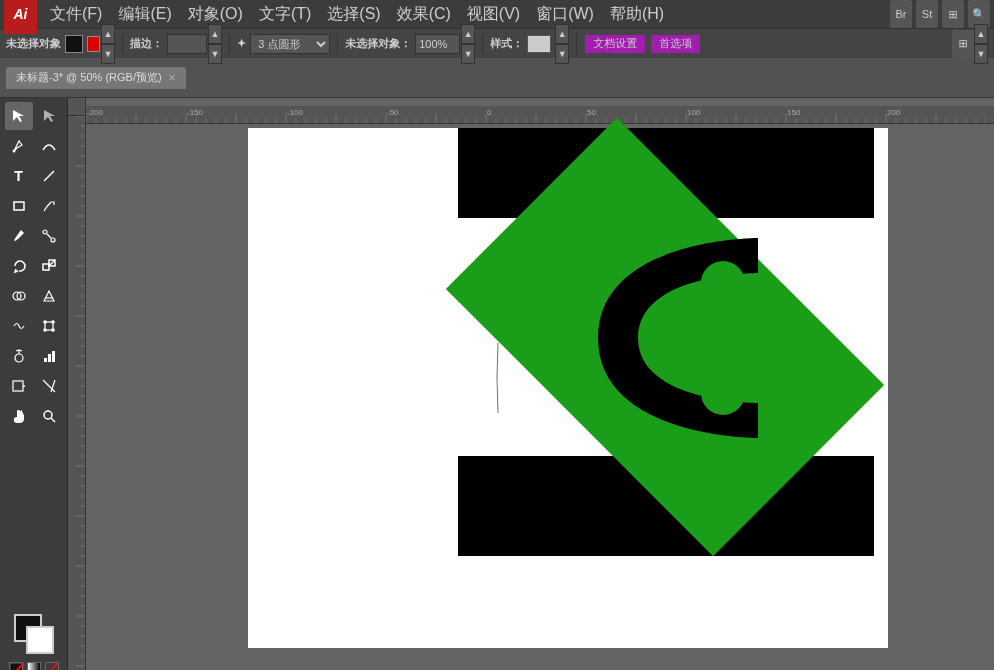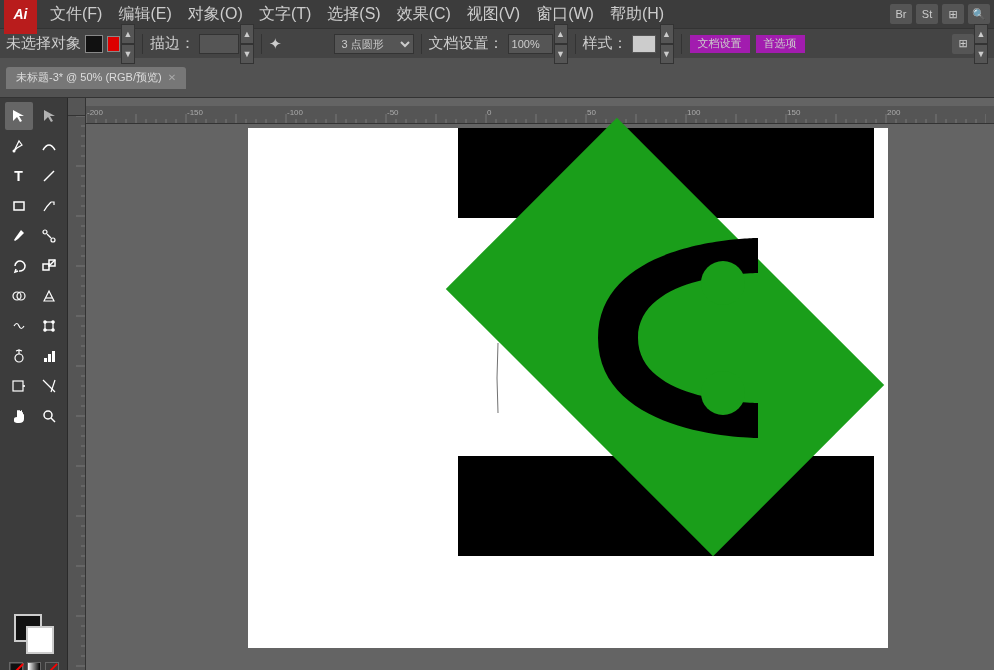--- a/index.html
+++ b/index.html
@@ -38,42 +38,43 @@
       font-size: 16px;
     }
 
     .menu-right {
       margin-left: auto;
       display: flex;
       align-items: center;
       gap: 4px;
     }
     .menu-icon-box {
-      width: 22px; height: 20px;
+      width: 22px; height: 28px;
       background: #555;
       display: flex; align-items: center; justify-content: center;
       color: #ccc; font-size: 11px; cursor: pointer;
       border-radius: 2px;
     }
 
     
     #toolbar {
       width: 100%;
       height: 30px;
       background: #444;
       display: flex;
       align-items: center;
       padding: 0 6px;
       gap: 4px;
       border-top: 1px solid #333;
     }
     .toolbar-label {
       color: #ccc;
-      font-size: 15px;
+      font-size: 11px;
       white-space: nowrap;
+      font-weight: bold;
     }
     .toolbar-swatch {
       width: 18px; height: 18px;
       background: #111;
       border: 1px solid #888;
       flex-shrink: 0;
     }
     .toolbar-select {
       height: 20px;
       background: #555;
@@ -328,25 +329,25 @@
   <span class="toolbar-label">描边：</span>
   <div style="display:flex;align-items:center;gap:1px;">
     <input class="toolbar-input" style="width: 40px;" value="">
     <div style="display:flex;flex-direction:column;">
       <div class="spinner-btn">▲</div>
       <div class="spinner-btn">▼</div>
     </div>
   </div>
   <div class="toolbar-separator"></div>
   <span class="toolbar-label">✦</span>
-  <select class="toolbar-select" style="width:80px;margin-left:48px;">
+  <select class="toolbar-select" style="width:80px;">
     <option>3 点圆形</option>
   </select>
   <div class="toolbar-separator"></div>
-  <span class="toolbar-label">文档设置：</span>
+  <span class="toolbar-label">未选择对象：</span>
   <div style="display:flex;align-items:center;gap:1px;">
     <input class="toolbar-input" style="width: 45px;" value="100%">
     <div style="display:flex;flex-direction:column;">
       <div class="spinner-btn">▲</div>
       <div class="spinner-btn">▼</div>
     </div>
   </div>
   <div class="toolbar-separator"></div>
   <span class="toolbar-label">样式：</span>
   <div style="width:24px;height:18px;background:#ccc;border:1px solid #555;"></div>

